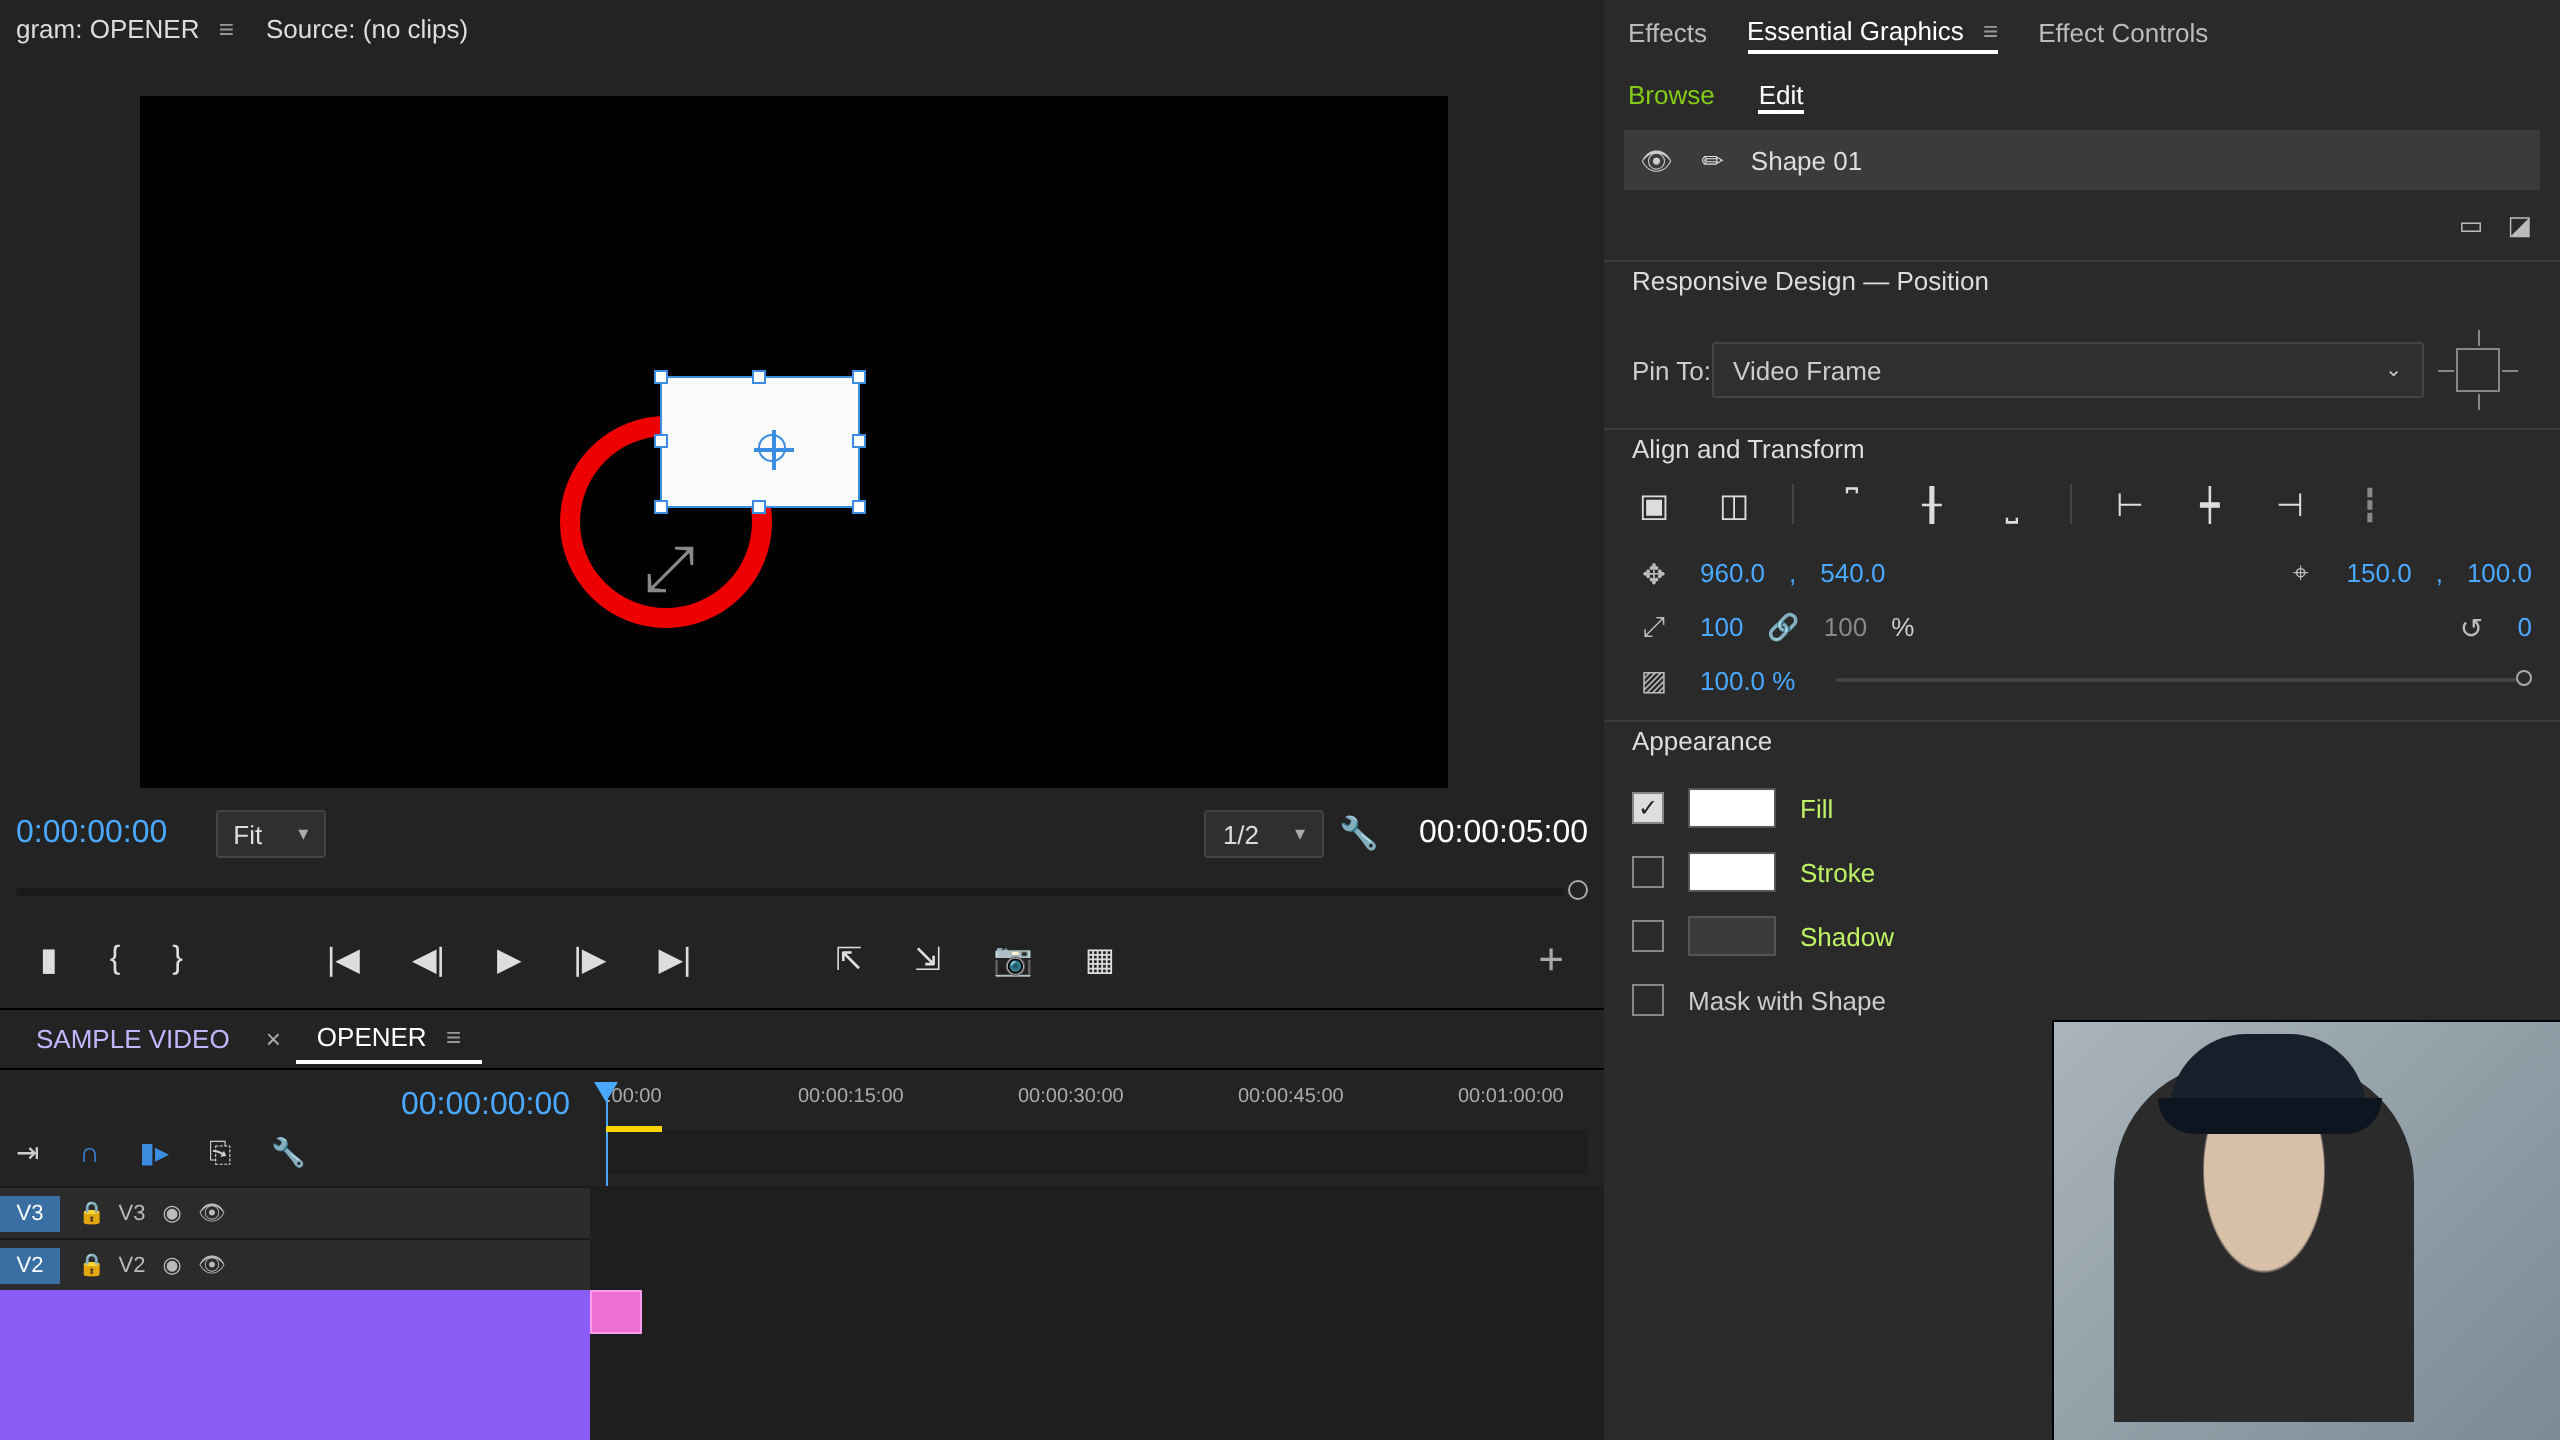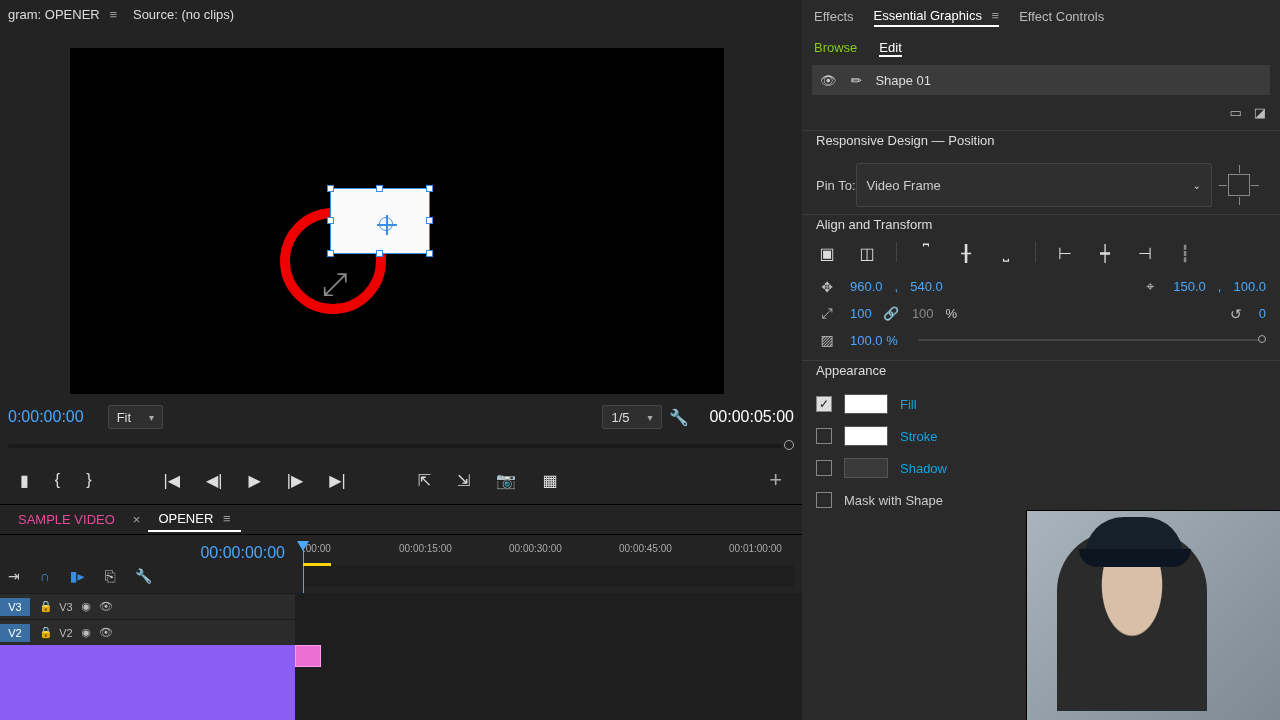--- a/index.html
+++ b/index.html
@@ -43,21 +43,21 @@
   .end-cap { position:absolute; right:0; top:2px; width:10px; height:10px; border:1px solid #aaa; border-radius:50%; }
 
   
   .transport { display:flex; align-items:center; justify-content:center; gap:26px; height:48px; padding:0 20px; }
   .transport .btn { color:#ddd; font-size:16px; cursor:pointer; }
   .transport .plus { margin-left:auto; font-size:22px; color:#aaa; }
 
   
   .timeline { flex:1; border-top:1px solid #000; background:#232323; display:flex; flex-direction:column; }
   .tl-tabs { display:flex; align-items:center; height:30px; padding:0 8px; gap:4px; border-bottom:1px solid #000; }
-  .tl-tab { padding:4px 10px; color:#ec4899; cursor:pointer; }
+  .tl-tab { padding:4px 10px; color:#c4b5fd; cursor:pointer; }
   .tl-tab.active { border-bottom:2px solid #fff; color:#fff; }
   .tl-close { color:#aaa; margin:0 4px; }
   .tl-head { display:flex; align-items:center; padding:6px 8px; }
   .tl-tc { color:#4aa8ff; font-size:16px; margin-right:18px;text-align:right; }
   .tl-tools { display:flex; gap:20px; color:#ccc; }
   .tl-tools .ico { cursor:pointer; font-size:14px; }
   .tl-tools .ico.active { color:#3a8de0; }
   .tl-body { display:flex; flex:1; }
   .tl-left { width:295px; background:#8b5cf6; display:flex; flex-direction:column; }
   .tl-right { flex:1; background:#1e1e1e; position:relative; }
@@ -78,21 +78,21 @@
   .r-subtabs { display:flex; gap:22px; padding:8px 12px 4px; }
   .r-subtab { color:#84cc16; cursor:pointer; }
   .r-subtab.active { color:#fff; border-bottom:2px solid #fff; }
   .layer-row { margin:4px 10px; background:#3b3b3b; height:30px; display:flex; align-items:center; padding:0 8px; gap:14px; color:#ddd; cursor:pointer; }
   .layer-row .eye { color:#ccc; }
   .layer-row .pen { transform:rotate(-45deg); display:inline-block; }
   .mini-icons { display:flex; justify-content:flex-end; gap:12px; padding:6px 14px 10px; color:#bbb; }
   .section { padding:2px 14px; border-top:1px solid #3b3b3b; }
   .section h4 { font-weight:400; color:#ddd; font-size:13px; margin-bottom:10px; }
   .pin-row { display:flex; align-items:center; }
-  .pin-select { flex:1; background:#2f2f2f; border:1px solid #444; height:44px; display:flex; align-items:center; padding:0 10px; border-radius:2px; cursor:pointer; }
+  .pin-select { flex:1; background:#2f2f2f; border:1px solid #444; height:28px; display:flex; align-items:center; padding:0 10px; border-radius:2px; cursor:pointer; }
   .pin-select .chev { margin-left:auto; font-size:10px; }
   .pin-box { width:54px; height:54px; display:flex; align-items:center; justify-content:center; }
   .pin-box .sq { width:22px; height:22px; border:1px solid #888; position:relative; }
   .pin-box .bar-h{position:absolute;background:#888;height:1px;width:8px}
   .pin-box .bar-v{position:absolute;background:#888;width:1px;height:8px}
 
   .align-row { display:flex; gap:18px; margin-bottom:14px; }
   .align-btn { width:22px; height:22px; display:flex; align-items:center; justify-content:center; color:#ddd; cursor:pointer; font-size:16px; }
   .val-row { display:flex; align-items:center; gap:12px; margin-bottom:10px; }
   .val-row .ico { color:#bbb; width:22px; text-align:center; font-size:14px; }
@@ -101,21 +101,21 @@
   .link-ico { color:#4aa8ff; }
   .slider { flex:1; height:2px; background:#444; position:relative; margin-left:8px; border-radius:2px; }
   .slider .knob { position:absolute; right:0; top:-4px; width:8px; height:8px; border:1px solid #aaa; border-radius:50%; background:#2a2a2a; }
 
   .appear-row { display:flex; align-items:center; gap:12px; height:32px; }
   .chk { width:16px; height:16px; border:1px solid #888; display:flex; align-items:center; justify-content:center; font-size:12px; color:#fff; cursor:pointer; }
   .chk.checked { background:#ddd; color:#222; }
   .swatch { width:44px; height:20px; border:1px solid #555; }
   .swatch.white { background:#fff; }
   .swatch.dark { background:#3a3a3a; }
-  .appear-lbl { color:#0ea5e9; }
+  .appear-lbl { color:#bef264; }
 
   .webcam { position:absolute; right:0; bottom:0; width:254px; height:210px; background:linear-gradient(135deg,#a9b4bc,#7d8a93); border-top:1px solid #000; border-left:1px solid #000; }
   .webcam .person { position:absolute; left:30px; top:20px; width:150px; height:180px; background:radial-gradient(ellipse at 50% 30%, #d8c0a8 0 28%, transparent 29%), linear-gradient(#2b2b2b,#2b2b2b); border-radius:60px 60px 0 0; }
   .webcam .cap { position:absolute; left:58px; top:6px; width:98px; height:46px; background:#15202b; border-radius:50px 50px 10px 10px; }
   .webcam .brim { position:absolute; left:52px; top:38px; width:112px; height:18px; background:#0d1620; border-radius:0 0 60px 60px; }
   .sep { width:1px; height:20px; background:#444; }
 </style>
 </head>
 <body>
 
@@ -144,21 +144,21 @@
       </div>
 
       <div class="mon-ctrl">
         <span class="timecode">0:00:00:00</span>
         <div class="dropdown">
           <span>Fit</span>
             <span class="chev">▾</span>
         </div>
         <div class="spacer"></div>
         <div class="dropdown">
-          <span>1/5</span>
+          <span>1/2</span>
             <span class="chev">▾</span>
         </div>
         <span class="wrench">🔧</span>
         <span class="dur">00:00:05:00</span>
       </div>
 
       <div class="ruler">
         <div class="track"></div>
         <div class="end-cap"></div>
       </div>

